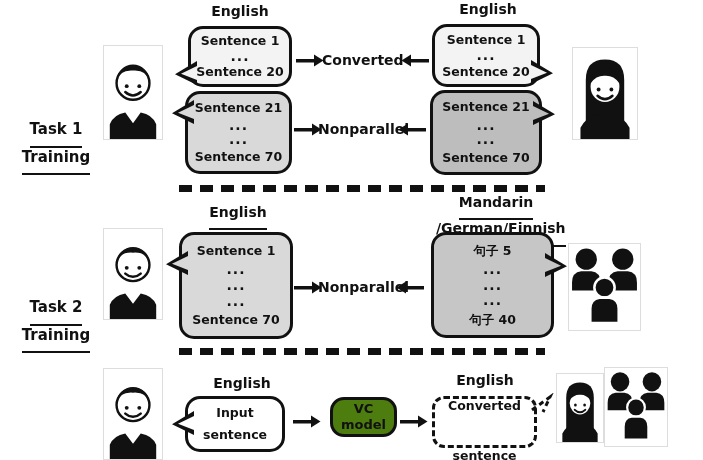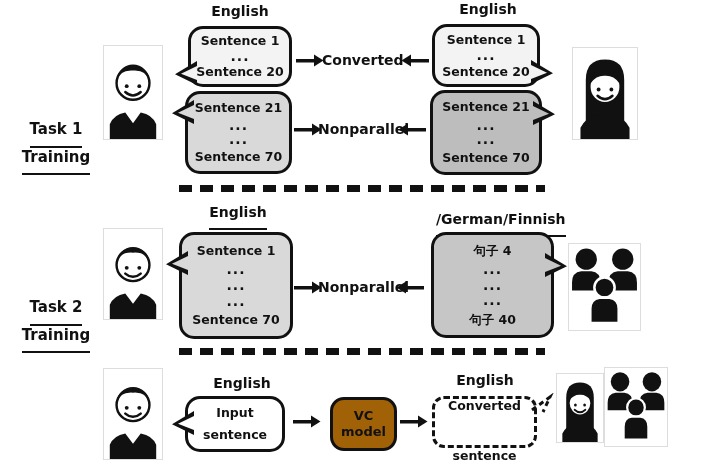--- a/index.html
+++ b/index.html
@@ -179,30 +179,30 @@
     <rect x="0" y="5" width="19" height="3.5" fill="#111"></rect>
       <polygon points="18,0.5 27.5,6.5 18,12.5" fill="#111"></polygon>
   </svg>
   <div class="abs center-label" style="left:318px;top:279px;width:88px;">Nonparallel</div>
   <svg class="abs" style="left:396px;top:281px;" width="28" height="13">
     <rect x="9" y="5" width="19" height="3.5" fill="#111"></rect>
       <polygon points="10,0.5 0.5,6.5 10,12.5" fill="#111"></polygon>
   </svg>
 
   <div class="abs header" style="left:436px;top:194px;width:120px;">
-    <br>
+    <span class="ul">Mandarin</span><br>
     <span class="ul">/German/Finnish</span>
   </div>
 
   <div class="bubble" style="left: 431px; top: 232px; width: 123px; height: 106px; background: rgb(198, 198, 198);">
     <div class="tail tail-r" style="top:18px;">
       <div class="t-outer"></div>
         <div class="t-inner" style="background: rgb(198, 198, 198);"></div>
     </div>
-    <div class="bline">句子 4</div>
+    <div class="bline">句子 5</div>
     <div class="bline dots">...</div>
     <div class="bline dots">...</div>
     <div class="bline dots">...</div>
     <div class="bline">句子 40</div>
   </div>
 
   <div class="avatar-box" style="left:568px;top:243px;width:73px;height:88px;">
     <svg width="71" height="86" viewBox="0 0 70 85" preserveAspectRatio="none">
       <circle cx="17" cy="15" r="10.5" fill="#111"></circle>
       <path d="M3 46 L3 38 Q3 28 12 27 L22 27 Q31 28 31 38 L31 46 Z" fill="#111"></path>
@@ -238,21 +238,21 @@
     </div>
     <div class="bline">Input</div>
     <div class="bline">sentence</div>
   </div>
 
   <svg class="abs" style="left:293px;top:415px;" width="28" height="13">
     <rect x="0" y="5" width="19" height="3.5" fill="#111"></rect>
       <polygon points="18,0.5 27.5,6.5 18,12.5" fill="#111"></polygon>
   </svg>
 
-  <div class="vcbox" style="left: 330px; top: 397px; width: 67px; height: 54px; background: #a16207;">
+  <div class="vcbox" style="left: 330px; top: 397px; width: 67px; height: 40px; background: #4d7c0f;">
     <div>VC</div>
     <div>model</div>
   </div>
 
   <svg class="abs" style="left:400px;top:415px;" width="28" height="13">
     <rect x="0" y="5" width="19" height="3.5" fill="#111"></rect>
       <polygon points="18,0.5 27.5,6.5 18,12.5" fill="#111"></polygon>
   </svg>
 
   <div class="abs header" style="left:435px;top:372px;width:100px;">

